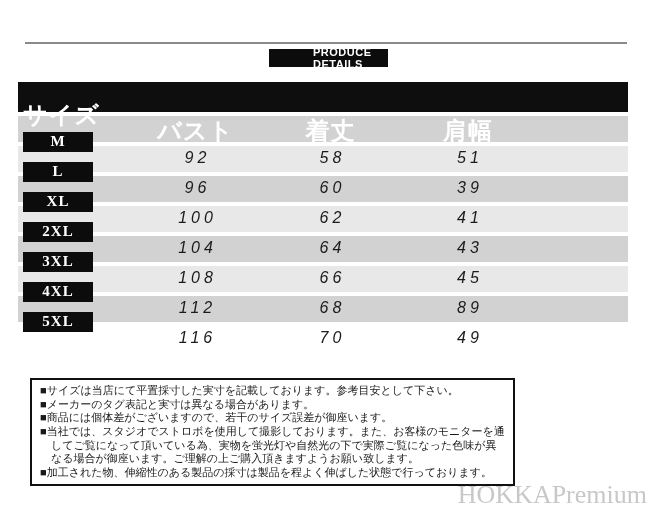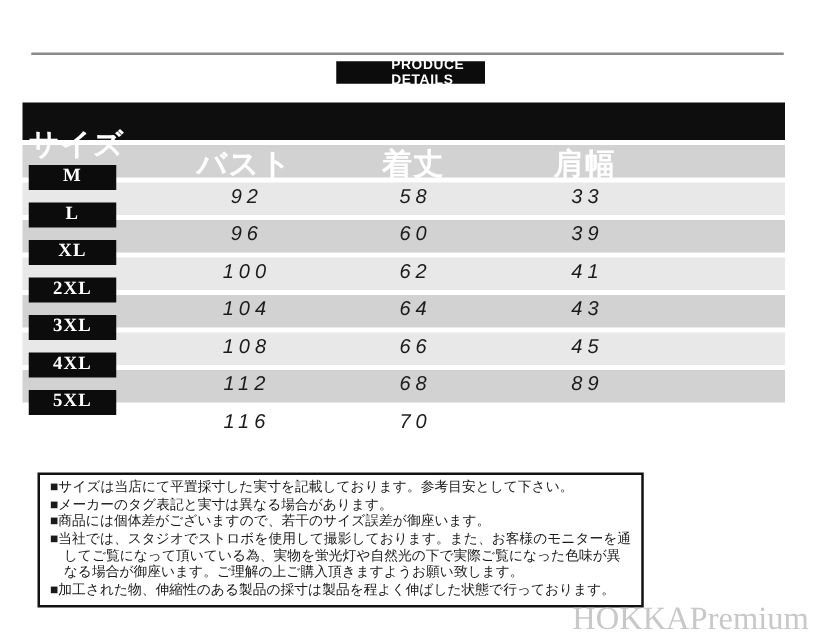--- a/index.html
+++ b/index.html
@@ -73,21 +73,21 @@
       <div class="c3">肩幅</div>
       <div></div>
     </div>
 
     <div class="trow dark grid-cols">
       <div>
           <span class="size-badge">M</span>
         </div>
       <div class="val c1">92</div>
       <div class="val c2">58</div>
-      <div class="val c3">33</div>
+      <div class="val c3">51</div>
       <div></div>
     </div>
 
     <div class="trow light grid-cols">
       <div>
           <span class="size-badge">L</span>
         </div>
       <div class="val c1">96</div>
       <div class="val c2">60</div>
       <div class="val c3">39</div>
@@ -133,20 +133,21 @@
       <div class="val c3">89</div>
       <div></div>
     </div>
 
     <div class="trow dark grid-cols">
       <div>
           <span class="size-badge">5XL</span>
         </div>
       <div class="val c1">116</div>
       <div class="val c2">70</div>
+      <div class="val c3">49</div>
       <div></div>
     </div>
   </div>
 
   <div class="notes-box">
     <div class="note">■サイズは当店にて平置採寸した実寸を記載しております。参考目安として下さい。</div>
     <div class="note">■メーカーのタグ表記と実寸は異なる場合があります。</div>
     <div class="note">■商品には個体差がございますので、若干のサイズ誤差が御座います。</div>
     <div class="note">■当社では、スタジオでストロボを使用して撮影しております。また、お客様のモニターを通してご覧になって頂いている為、実物を蛍光灯や自然光の下で実際ご覧になった色味が異なる場合が御座います。ご理解の上ご購入頂きますようお願い致します。</div>
     <div class="note">■加工された物、伸縮性のある製品の採寸は製品を程よく伸ばした状態で行っております。</div>

